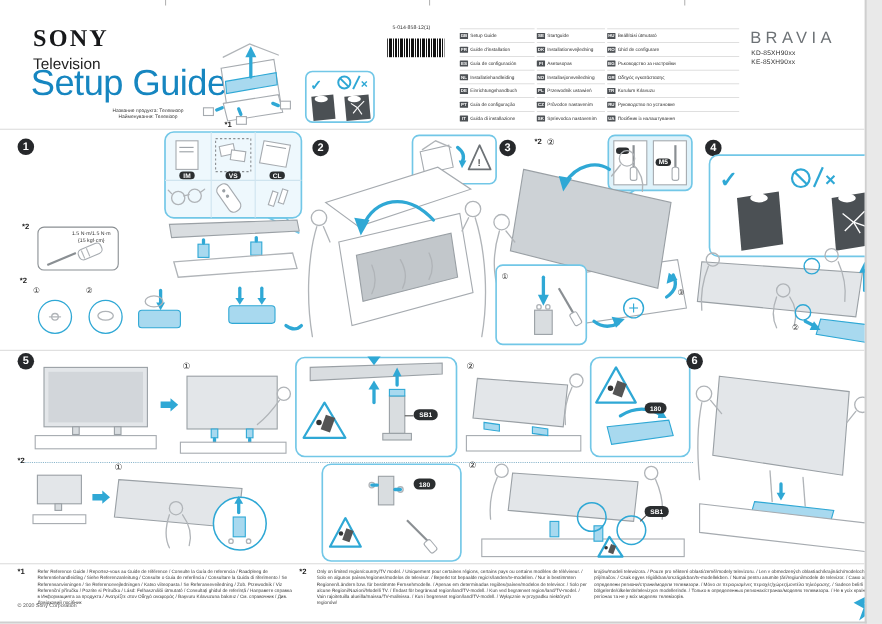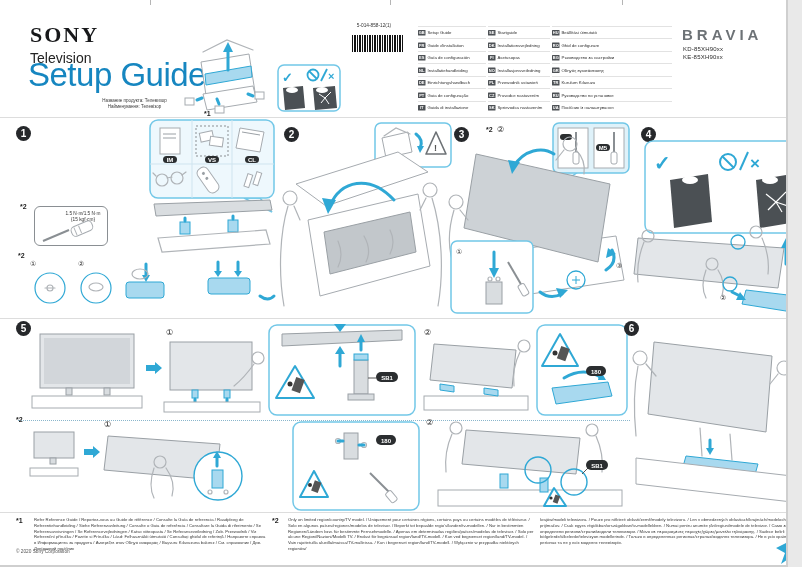--- a/index.html
+++ b/index.html
@@ -21,21 +21,21 @@
   #barcode{left:352px;top:35px;width:52px;height:17px;
            background:repeating-linear-gradient(90deg,#111 0 1px,#fff 1px 2px,#111 2px 4px,#fff 4px 5px);}
 
   .lang-col{position:absolute;top:26px;}
   .lang-row{display:flex;align-items:center;height:24px;border-top:1px solid #c4c4c4;}
   .lang-badge{display:inline-flex;align-items:center;justify-content:center;
               min-width:15px;height:11px;background:#4d5155;color:#fff;
               font-size:8px;font-weight:bold;margin-right:4px;border-radius:1px;}
   .lang-label{font-size:8.6px;color:#2e2e2e;white-space:nowrap;}
 
-  #bravia{left:682px;top:26px;font-size:15px;letter-spacing:4px;color:#6d7276;font-weight:bold;}
+  #bravia{left:682px;top:26px;font-size:15px;letter-spacing:4px;color:#6d7276;}
   .model{left:683px;font-size:6px;color:#2b2b2b;letter-spacing:.2px;}
 
   .step-badge{position:absolute;width:15px;height:15px;border-radius:50%;background:#26282b;
               color:#fff;font-size:10px;font-weight:bold;line-height:15px;text-align:center;}
   .marker{position:absolute;font-size:7px;font-weight:bold;color:#222;}
   .circnum{position:absolute;font-size:8px;color:#222;}
 
   #torque-box{left:34px;top:206px;width:72px;height:38px;border:1px solid #8a8f93;border-radius:6px;}
   #torque-text{position:absolute;left:26px;top:3px;width:88px;font-size:9.5px;line-height:12px;
                text-align:center;color:#333;}

